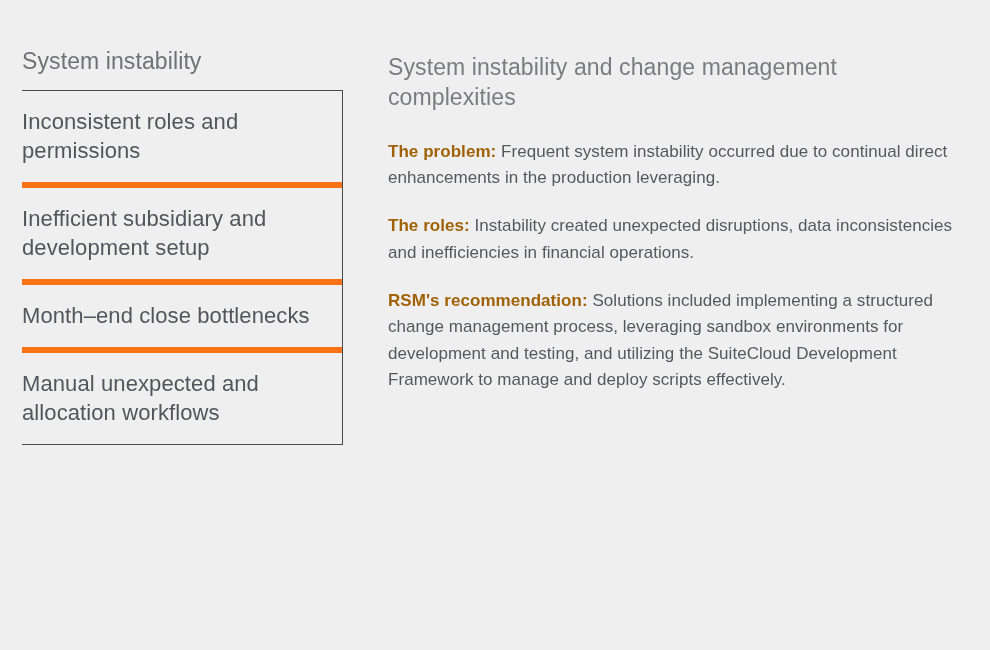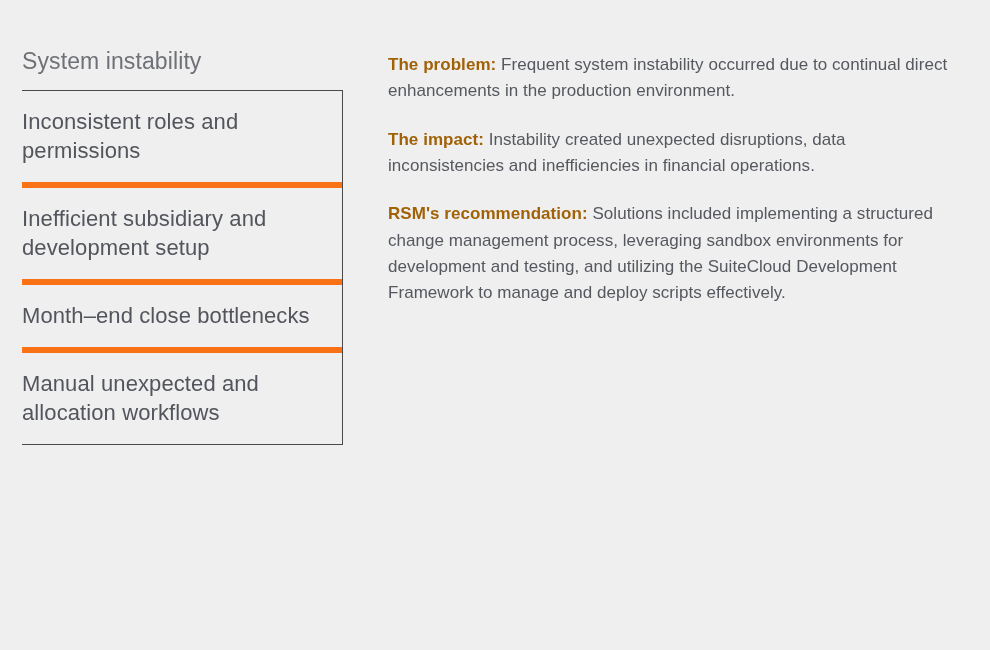--- a/index.html
+++ b/index.html
@@ -122,27 +122,28 @@
 
       <div class="accordion-item">
         <span class="accordion-label">Manual unexpected and allocation workflows</span>
       </div>
 
     </div>
   </div>
 
   <div class="right-col">
 
+    <h1 class="detail-heading">System instability and change management complexities</h1>
 
     <p class="detail-para">
-      <span class="lead-in">The problem:</span><span> Frequent system instability occurred due to continual direct enhancements in the production environment.</span>
+      <span class="lead-in">The problem:</span><span> Frequent system instability occurred due to continual direct enhancements in the production leveraging.</span>
     </p>
 
     <p class="detail-para">
-      <span class="lead-in">The impact:</span><span> Instability created unexpected disruptions, data inconsistencies and inefficiencies in financial operations.</span>
+      <span class="lead-in">The roles:</span><span> Instability created unexpected disruptions, data inconsistencies and inefficiencies in financial operations.</span>
     </p>
 
     <p class="detail-para">
       <span class="lead-in">RSM's recommendation:</span><span> Solutions included implementing a structured change management process, leveraging sandbox environments for development and testing, and utilizing the SuiteCloud Development Framework to manage and deploy scripts effectively.</span>
     </p>
 
   </div>
 
 </div>
 

